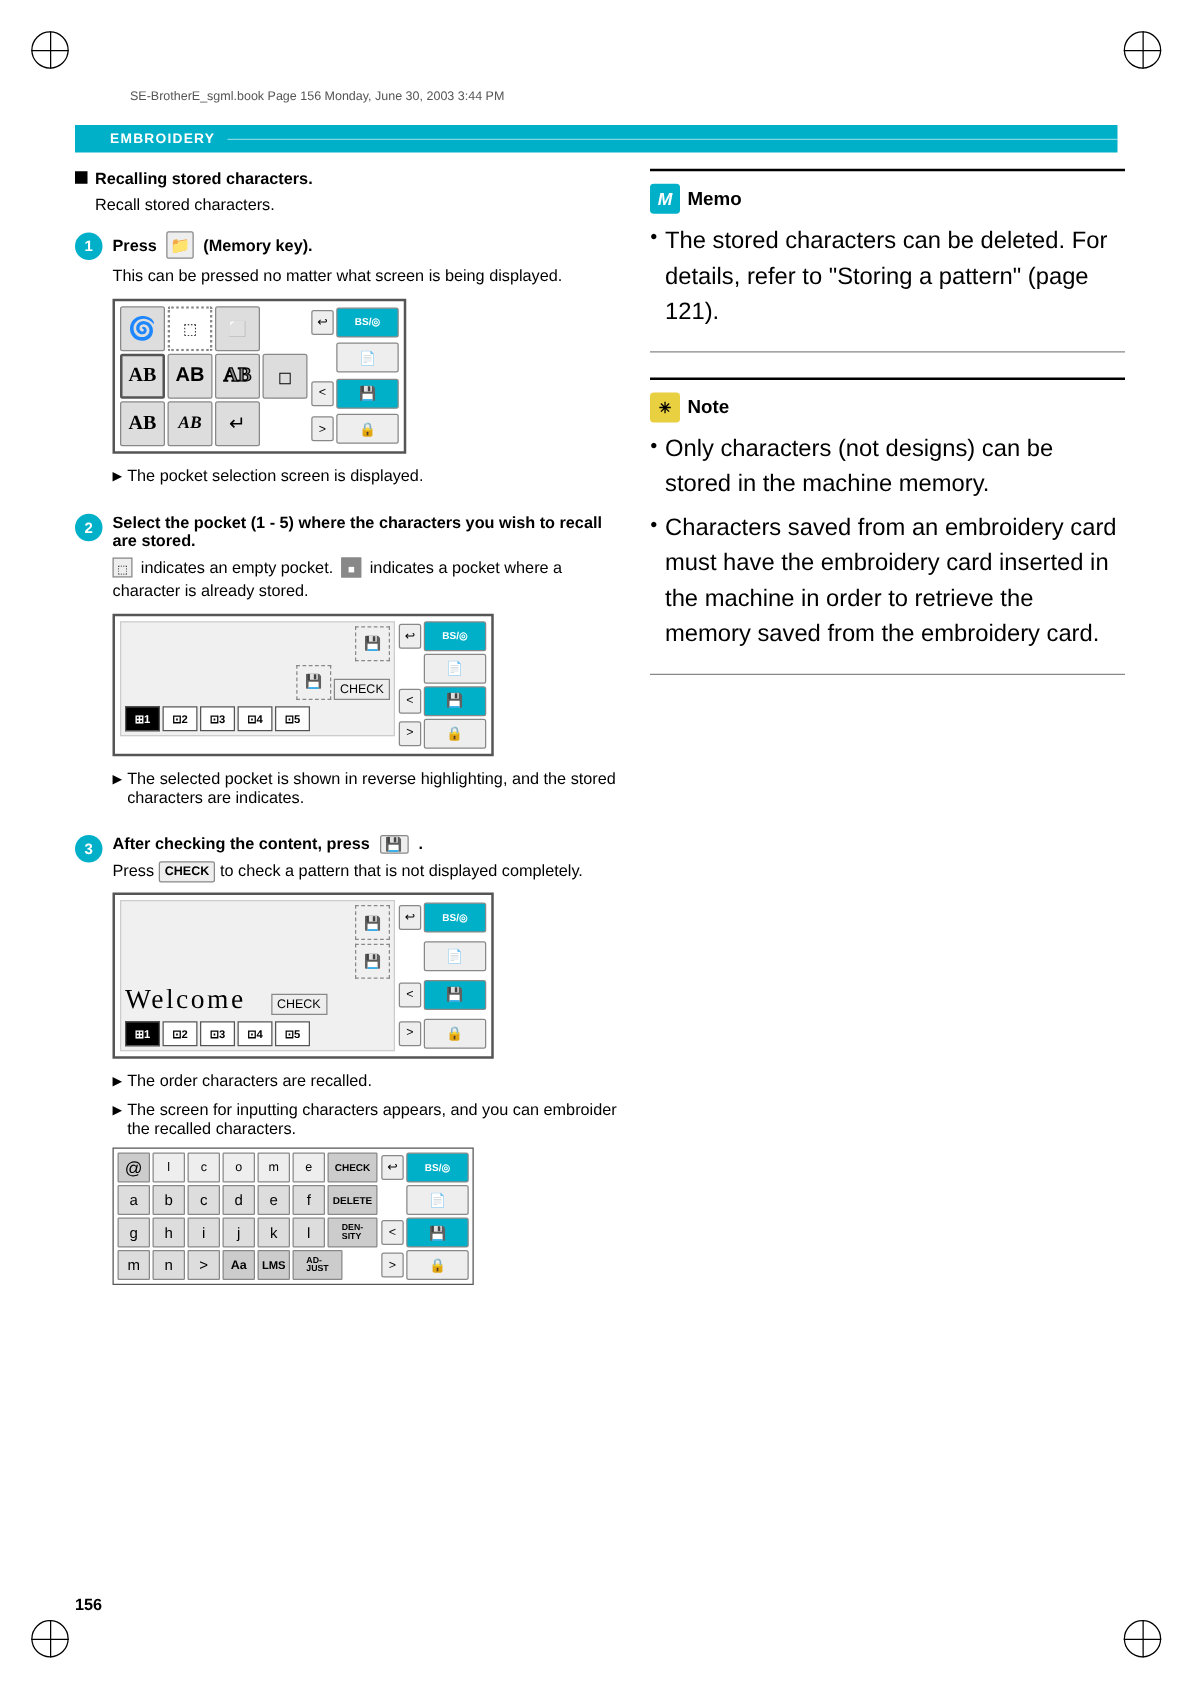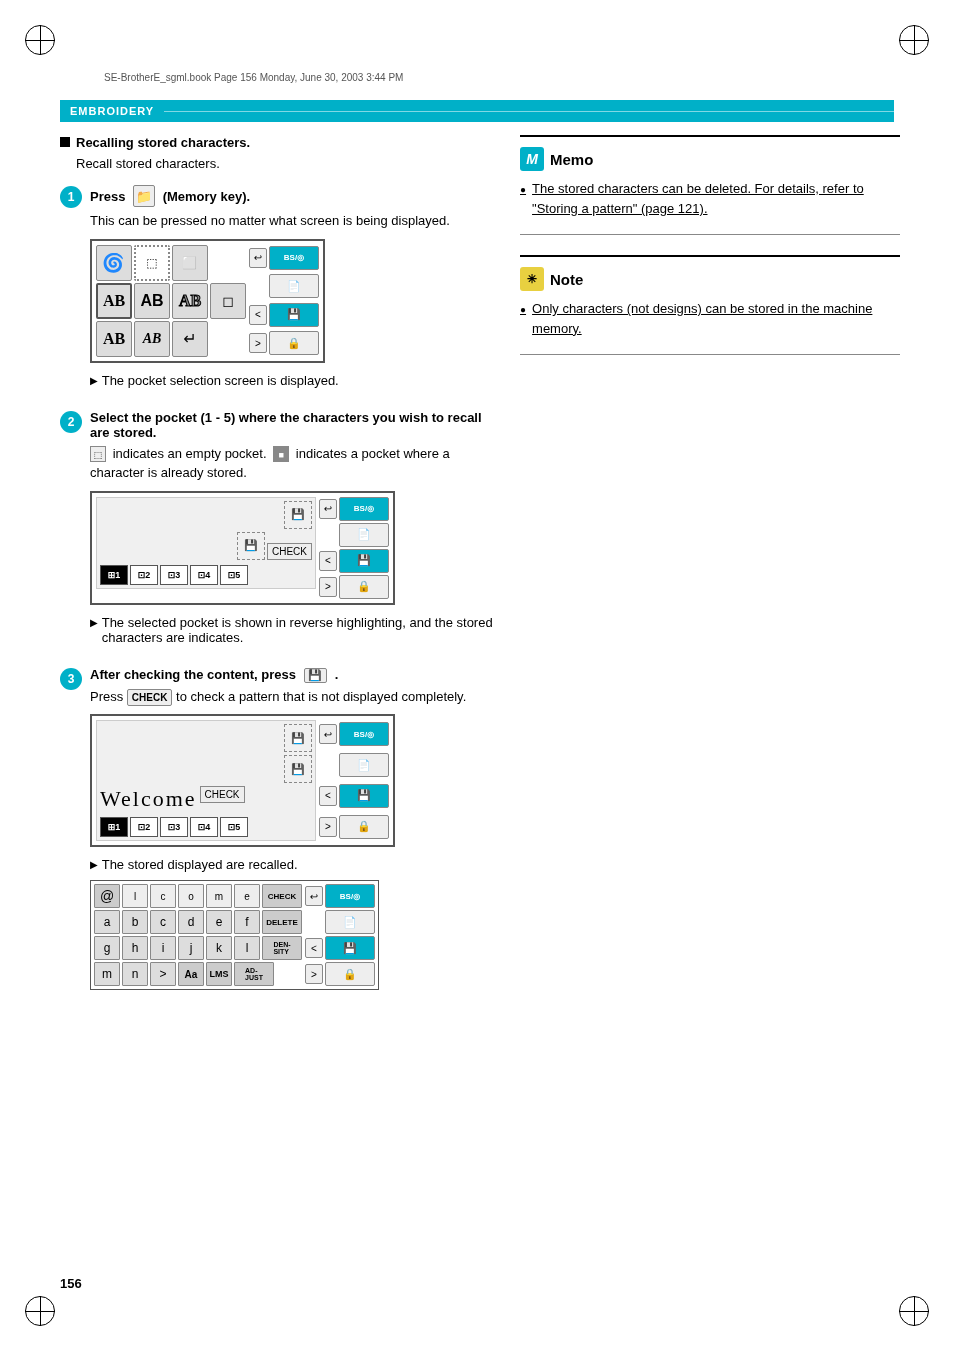--- a/index.html
+++ b/index.html
@@ -62,21 +62,21 @@
     
     .header-bar {
       position: absolute;
       top: 100px;
       left: 60px;
       right: 60px;
       height: 22px;
       background: #00b0c8;
       display: flex;
       align-items: center;
-      padding-left: 10px;
+      padding-left: 28px;
     }
     .header-bar-text {
       color: #fff;
       font-size: 11px;
       font-weight: bold;
       letter-spacing: 1px;
       text-transform: uppercase;
     }
 
     
@@ -212,27 +212,26 @@
       width: 24px;
       height: 24px;
       background: #e8d040;
       border-radius: 3px;
       display: flex;
       align-items: center;
       justify-content: center;
       font-size: 12px;
     }
     .memo-item {
-      font-size: 13px;
+      font-size: 19px;
       line-height: 1.5;
       margin-bottom: 6px;
       display: flex;
       align-items: flex-start;
       gap: 6px;
-      text-decoration: underline;
     }
     .memo-item::before {
       content: '●';
       font-size: 10px;
       margin-top: 3px;
       flex-shrink: 0;
     }
 
     
     .page-number {
@@ -619,21 +618,21 @@
 
         <div class="screen-wrapper">
           <div class="screen-inner">
             <div style="display:flex;flex-direction:column;gap:3px;padding:3px;min-width:220px;background:#f0f0f0;border:1px solid #ccc;">
               <div style="display:flex;justify-content:flex-end;">
                 <div class="dashed-box" style="width:28px;height:28px;">💾</div>
               </div>
               <div style="display:flex;justify-content:flex-end;">
                 <div class="dashed-box" style="width:28px;height:28px;">💾</div>
               </div>
-              <div style="display:flex;align-items:flex-start;gap:3px;">
+              <div style="display:flex;align-items:flex-end;gap:20px;">
                 <span class="welcome-text">Welcome</span>
                 <div style="font-size:10px;border:1px solid #888;padding:2px 4px;background:#eee;">CHECK</div>
               </div>
               <div class="pocket-row">
                 <div class="pocket-btn selected">⊞1</div>
                 <div class="pocket-btn">⊡2</div>
                 <div class="pocket-btn">⊡3</div>
                 <div class="pocket-btn">⊡4</div>
                 <div class="pocket-btn">⊡5</div>
               </div>
@@ -654,21 +653,24 @@
               </div>
               <div style="display:flex;gap:2px;align-items:center;">
                 <div class="arrow-btn">&gt;</div>
                 <div class="side-btn" style="font-size:11px;">🔒</div>
               </div>
             </div>
           </div>
         </div>
 
         <div class="arrow-bullet">
-          <span>The stored displayed are recalled.</span>
+          <span>The order characters are recalled.</span>
+        </div>
+        <div class="arrow-bullet">
+          <span>The screen for inputting characters appears, and you can embroider the recalled characters.</span>
         </div>
 
         <div class="screen-wrapper" style="margin-top:8px;">
           <div class="char-screen">
             <div class="char-grid">
 
               <div class="char-row">
                 <div class="char-btn top-bar" style="background:#ccc;font-size:14px;">@</div>
                 <div class="char-btn top-bar">l</div>
                 <div class="char-btn top-bar">c</div>
@@ -747,19 +749,22 @@
     </div>
 
     <div class="note-box">
       <div class="note-title">
         <div class="note-icon">✳</div>
         <span>Note</span>
       </div>
       <div class="memo-item">
         <span>Only characters (not designs) can be stored in the machine memory.</span>
       </div>
+      <div class="memo-item">
+        <span>Characters saved from an embroidery card must have the embroidery card inserted in the machine in order to retrieve the memory saved from the embroidery card.</span>
+      </div>
     </div>
 
   </div>
 
   <div class="page-number">156</div>
 
 </div>
 
 </body></html>

